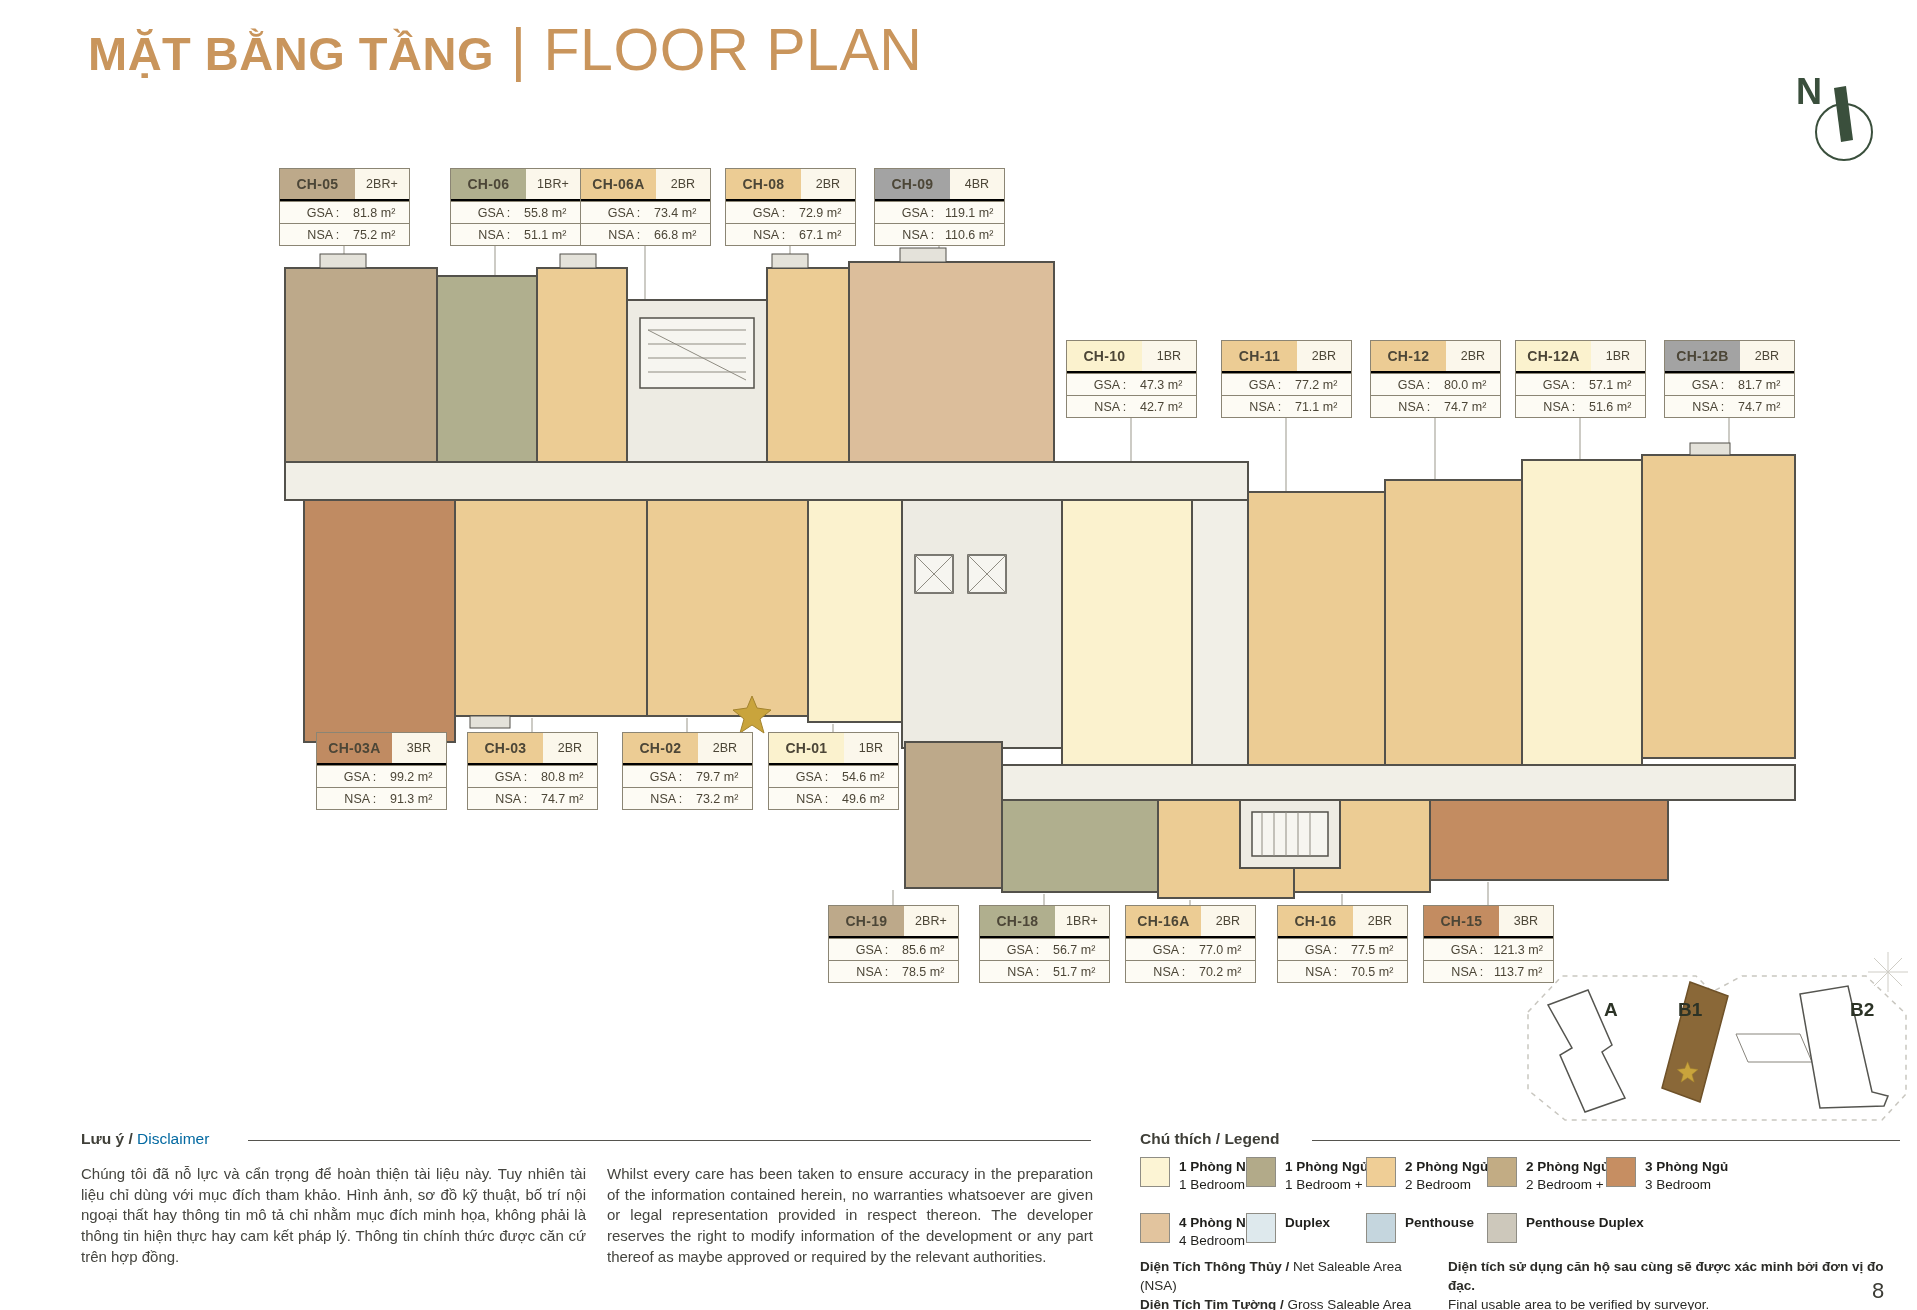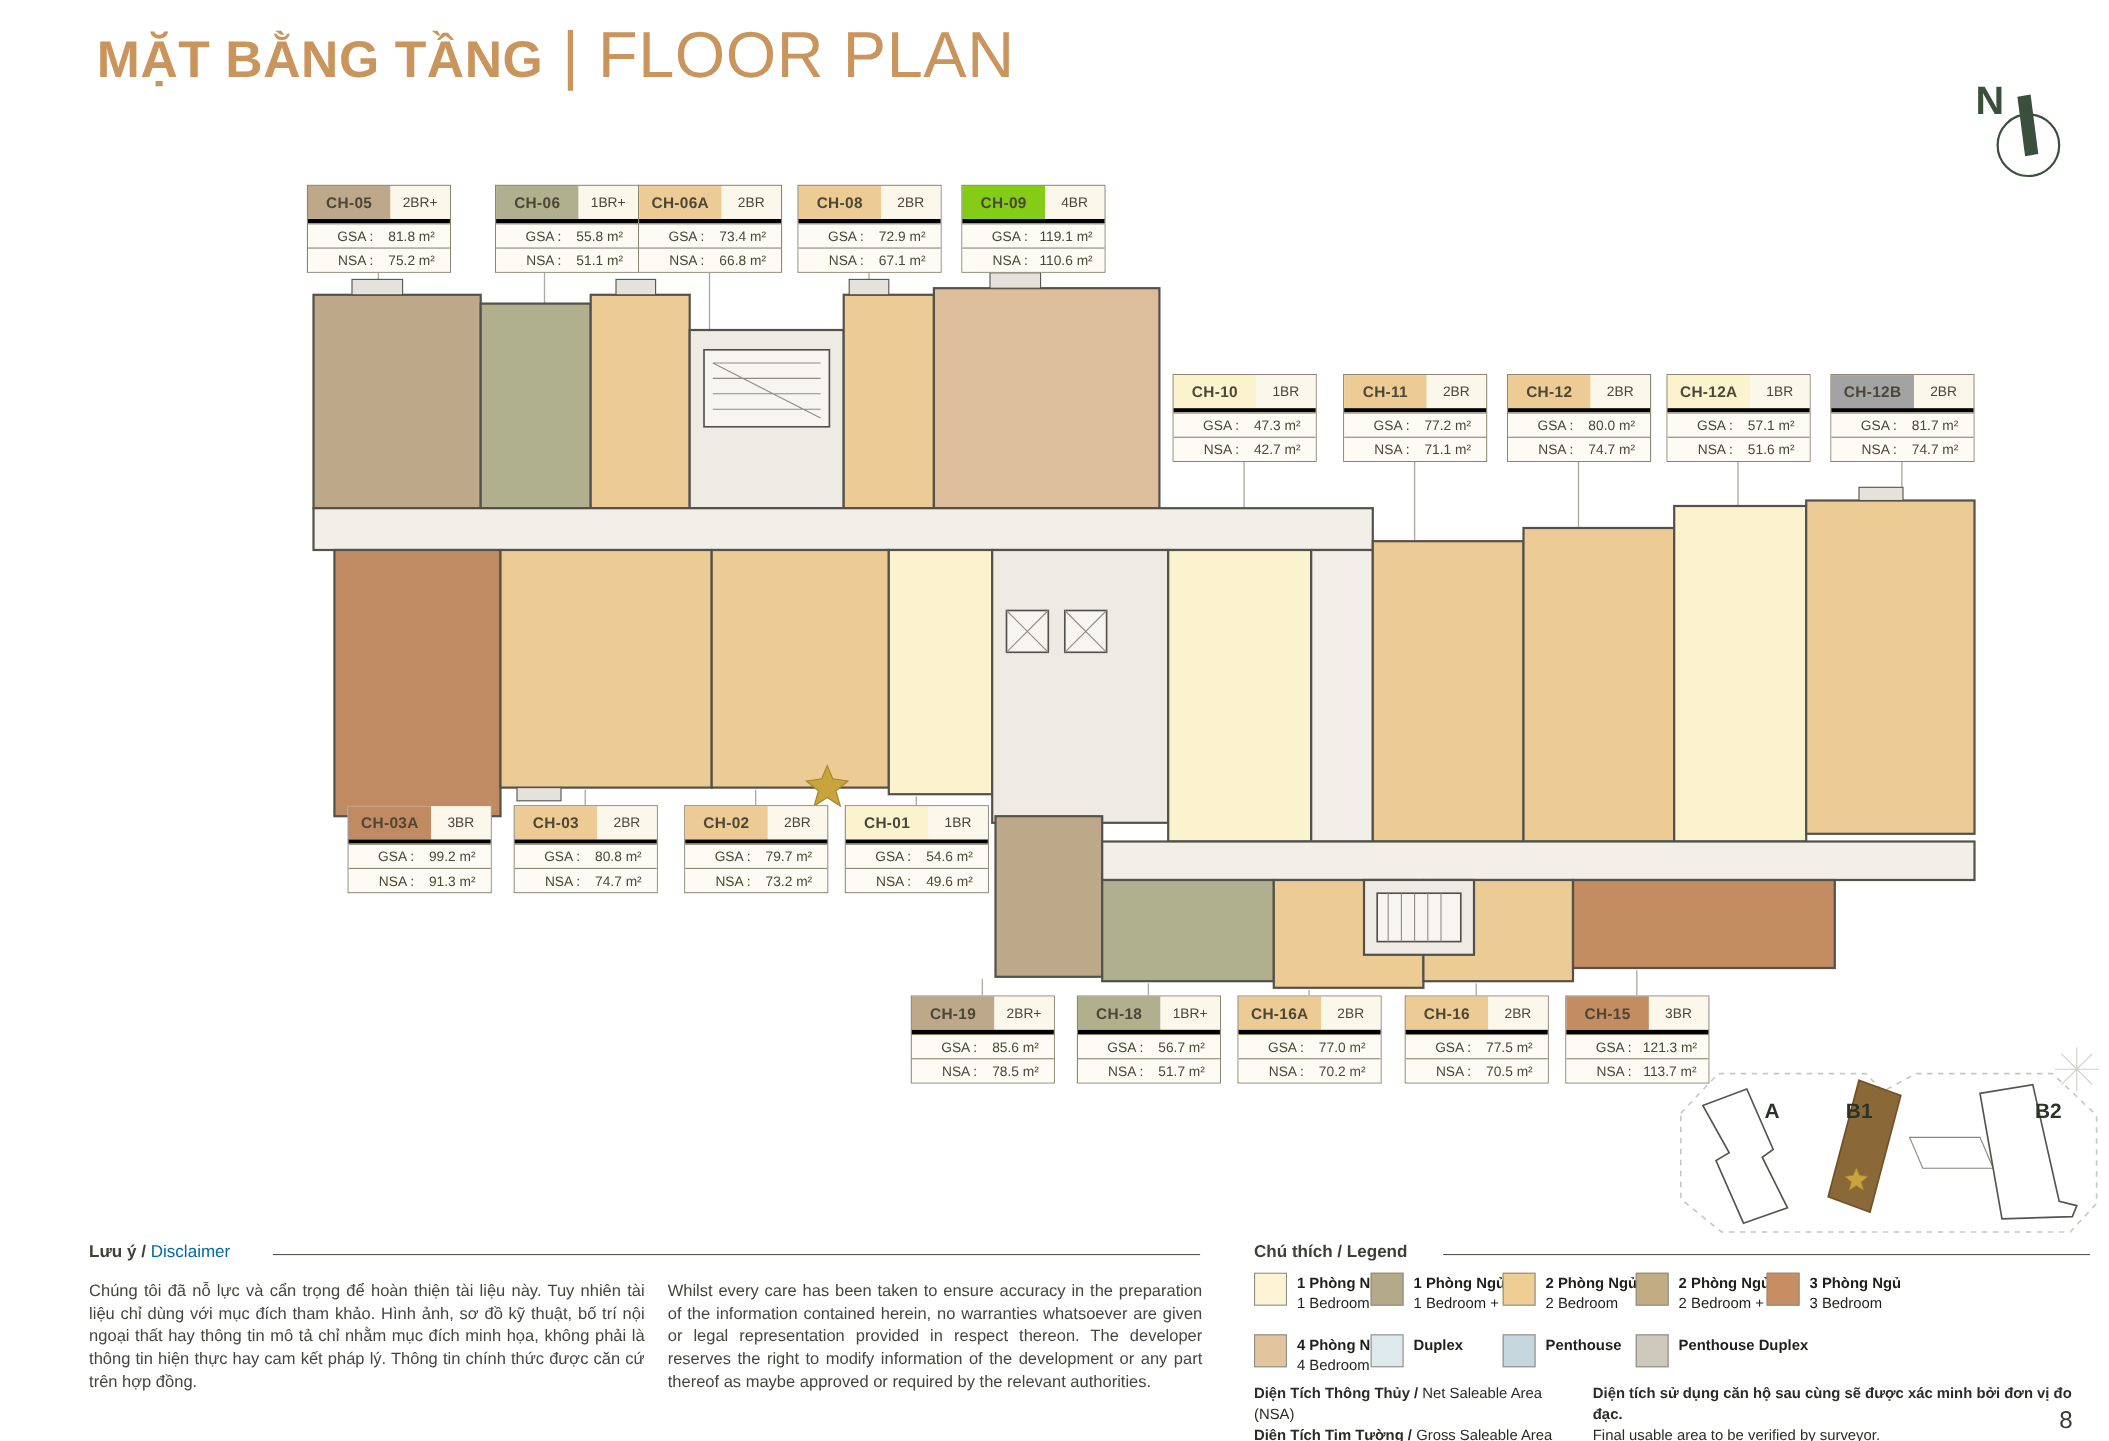--- a/index.html
+++ b/index.html
@@ -7,21 +7,21 @@
         font-family:"Liberation Sans",sans-serif;color:#47473F;}
   
   .title{position:absolute;left:88px;top:16px;color:#C9955C;white-space:nowrap;}
   .title .t1{font-size:47px;font-weight:800;letter-spacing:.5px;}
   .title .t2{font-size:59px;font-weight:400;letter-spacing:.5px;}
   .subtitle{position:absolute;left:88px;top:80px;font-size:31px;font-weight:600;
             letter-spacing:1px;color:#C9955C;white-space:nowrap;}
   
   .ubox{position:absolute;width:131px;border:1px solid #8B8574;background:#FDFBF4;
         box-sizing:border-box;z-index:5;}
-  .ubox-head{display:flex;height:30px;border-bottom:4px solid #000000;box-shadow:0 1px 0 #8B8574;}
+  .ubox-head{display:flex;height:30px;border-bottom:2px solid #000000;box-shadow:0 1px 0 #8B8574;}
   .ubox-code{flex:0 0 58%;display:flex;align-items:center;justify-content:center;
              font-weight:bold;font-size:14px;color:#4C4637;letter-spacing:.3px;}
   .ubox-type{flex:1;display:flex;align-items:center;justify-content:center;
              background:#FBF7EB;color:#4C4637;font-size:12.5px;}
   .ubox-row{display:flex;height:21px;align-items:center;color:#4C4637;font-size:12.5px;
             border-top:1px solid #8B8574;background:#FDFBF4;}
   .ubox-row .k{flex:0 0 46%;text-align:right;}
   .ubox-row .v{flex:1;text-align:center;}
   
   .sec-head{position:absolute;font-size:15.5px;white-space:nowrap;color:#3F3F38;}
@@ -199,21 +199,21 @@
         <span class="k">GSA :</span>
         <span class="v">72.9 m²</span>
       </div>
     <div class="ubox-row">
         <span class="k">NSA :</span>
         <span class="v">67.1 m²</span>
       </div>
   </div>
   <div class="ubox" style="left:874px;top:168px">
     <div class="ubox-head">
-        <span class="ubox-code" style="background: #84cc16;">CH-09</span>
+        <span class="ubox-code" style="background: #a3a3a3;">CH-09</span>
         <span class="ubox-type">4BR</span>
       </div>
     <div class="ubox-row">
         <span class="k">GSA :</span>
         <span class="v">119.1 m²</span>
       </div>
     <div class="ubox-row">
         <span class="k">NSA :</span>
         <span class="v">110.6 m²</span>
       </div>

